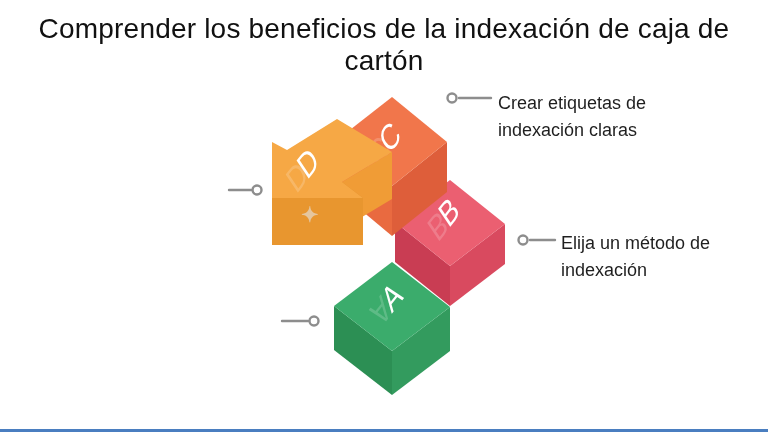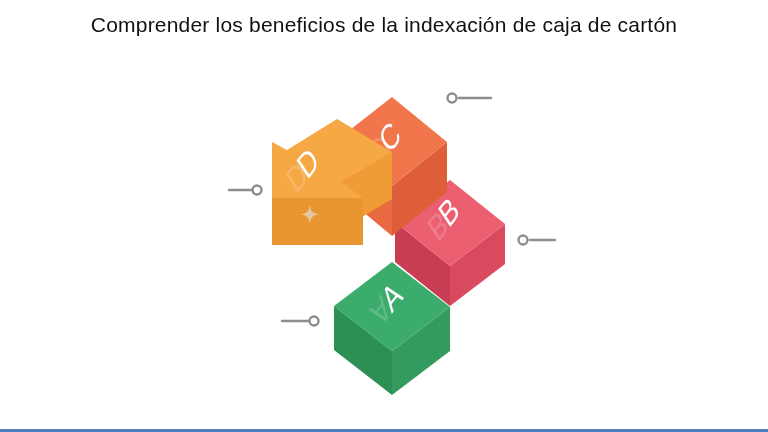--- a/index.html
+++ b/index.html
@@ -2,21 +2,21 @@
 <html><head>
 <meta charset="utf-8">
 <style>
   html,body{margin:0;padding:0;background:#ffffff;}
   .stage{
     position:relative;width:768px;height:432px;background:#ffffff;overflow:hidden;
     font-family:"Liberation Sans", sans-serif;color:#1c1c1c;
   }
   .title{
     position:absolute;top:13px;left:0;width:768px;text-align:center;
-    font-size:21px;font-weight:400;color:#111;letter-spacing:.2px;
+    font-size:28px;font-weight:400;color:#111;letter-spacing:.2px;
   }
   .callout{
     position:absolute;font-size:18px;line-height:27px;color:#1f1f1f;font-weight:400;
   }
   .callout.left-block{left:20px;top:177px;width:205px;}
   .callout.topright-block{left:498px;top:90px;width:185px;}
   .callout.right-block{left:561px;top:230px;width:180px;}
   .callout.bottomleft-block{left:78px;top:309px;width:175px;}
   svg.canvas{position:absolute;left:0;top:0;}
   .watermark{
@@ -85,16 +85,18 @@
     <g stroke-width="2.4" fill="#ffffff">
       <line x1="282" y1="321" x2="308" y2="321" stroke-linecap="round" stroke="#8d8d8d"></line>
       <circle cx="314" cy="321" r="4.5" stroke="#8d8d8d"></circle>
     </g>
   </svg>
 
   <div class="watermark">
     <span class="logo">✦</span>
   </div>
 
+  <div class="callout topright-block">Crear etiquetas de indexación claras</div>
+  <div class="callout right-block">Elija un método de indexación</div>
 
   <div class="footer-bar" style="background-color: rgb(74, 126, 192);"></div>
 
 </div>
 
 </body></html>

